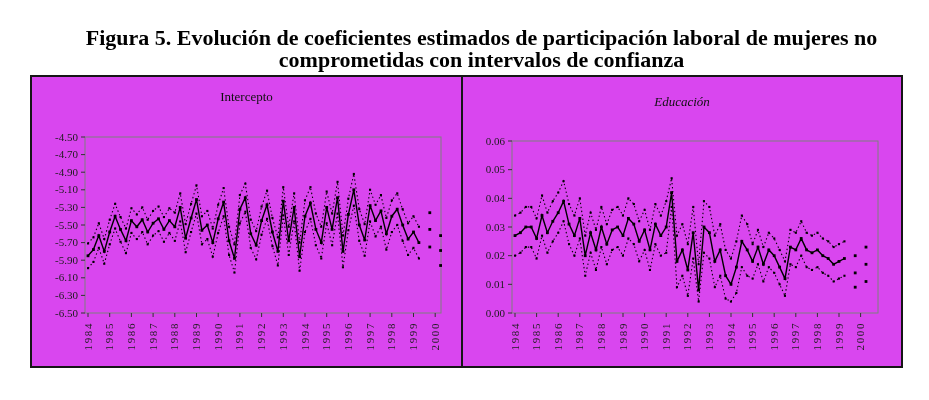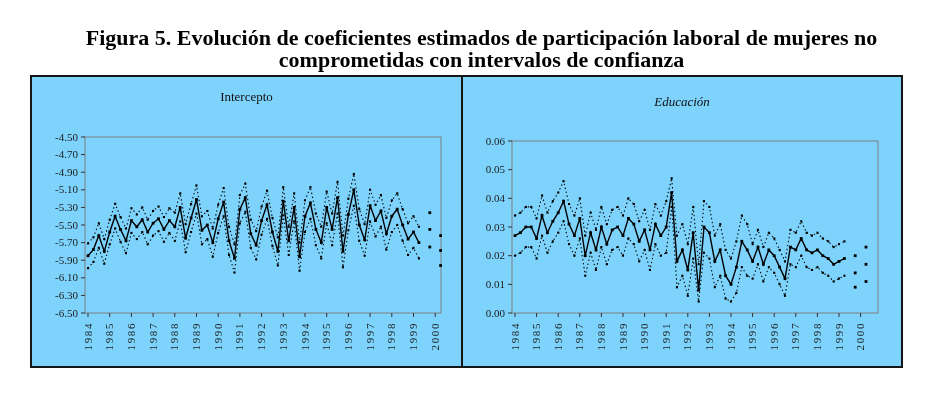--- a/index.html
+++ b/index.html
@@ -1,21 +1,21 @@
 <!DOCTYPE html>
 <html><head>
 <meta charset="utf-8">
 <style>
   html,body{margin:0;padding:0;background:#ffffff;}
   .page{position:relative;width:929px;height:400px;background:#ffffff;overflow:hidden;
         font-family:"Liberation Serif","DejaVu Serif",serif;color:#000;}
   .fig-title{position:absolute;top:27px;left:17px;width:100%;text-align:center;
              font-weight:bold;font-size:22px;line-height:22px;color:#000;}
   .outer-box{position:absolute;left:30px;top:75px;width:873px;height:293px;
-             border:2px solid #161616;box-sizing:border-box;display:flex;background:#7dd3fc;}
+             border:2px solid #161616;box-sizing:border-box;display:flex;background:#d946ef;}
   .panel{position:relative;height:100%;box-sizing:border-box;}
   .panel-left{width:431px;border-right:2px solid #161616;}
   .panel-right{flex:1;}
   .chart-title{position:absolute;left:0;width:100%;text-align:center;font-size:13px;color:#101010;}
   .chart-title.left{top:12px;}
   .chart-title.right{top:17px;font-style:italic;}
   svg.chart-svg{position:absolute;left:0;top:0;}
   svg text{font-family:"Liberation Serif","DejaVu Serif",serif;}
 </style>
 </head>

